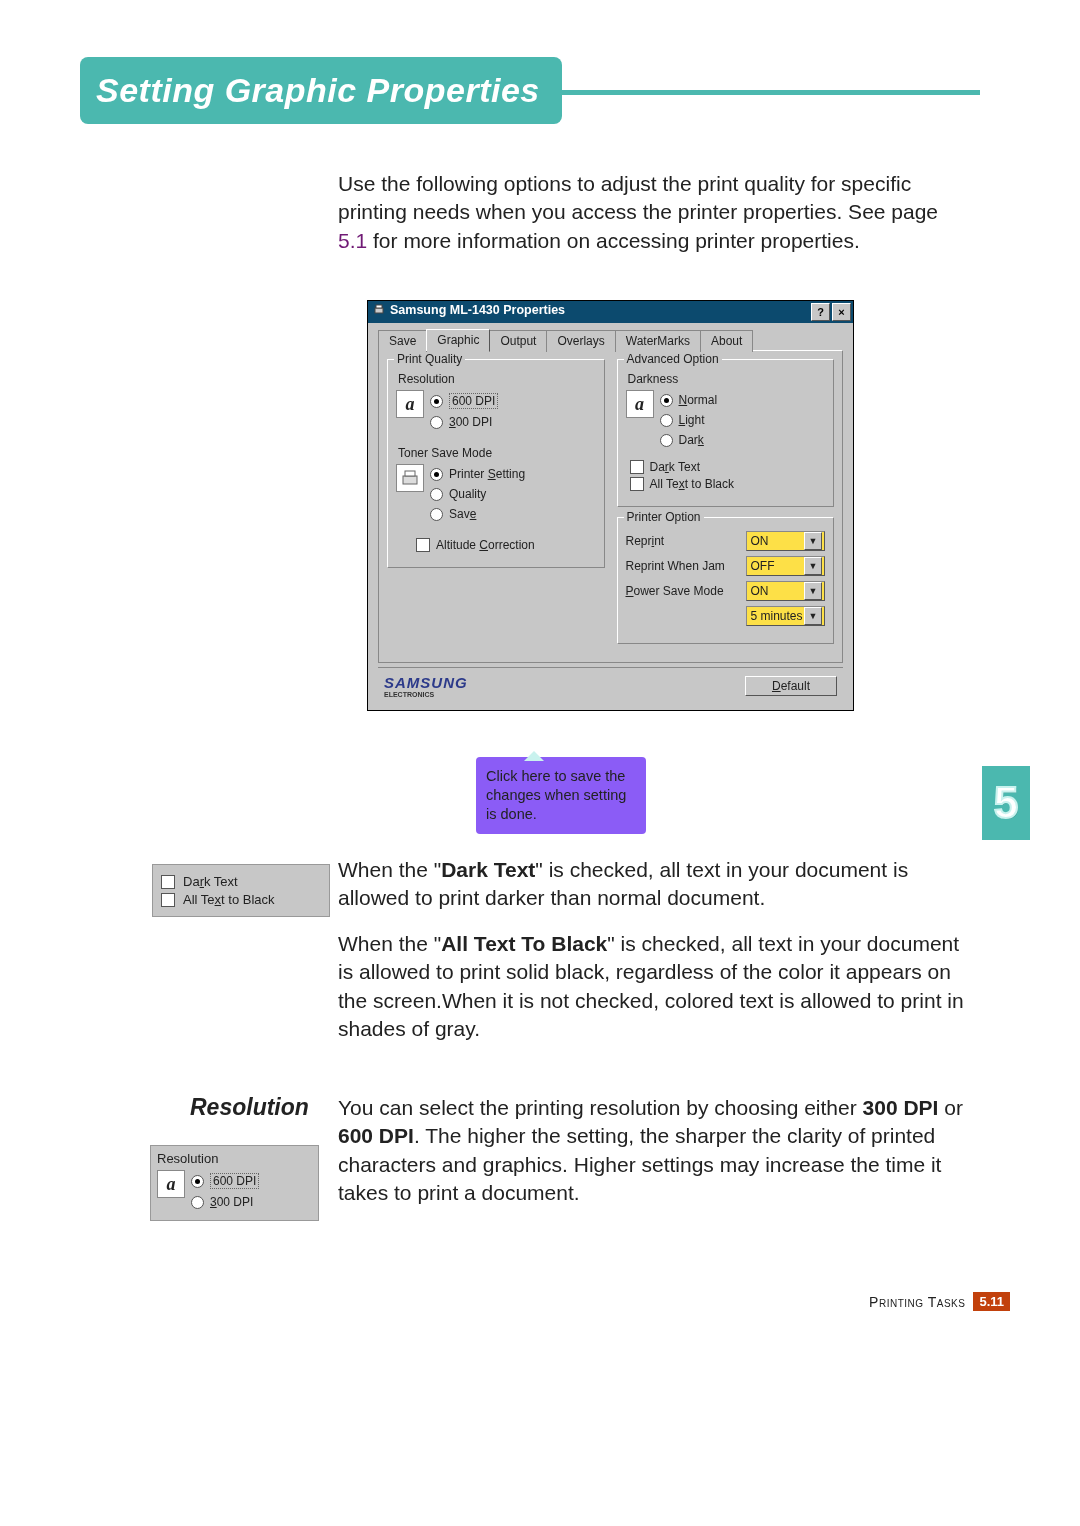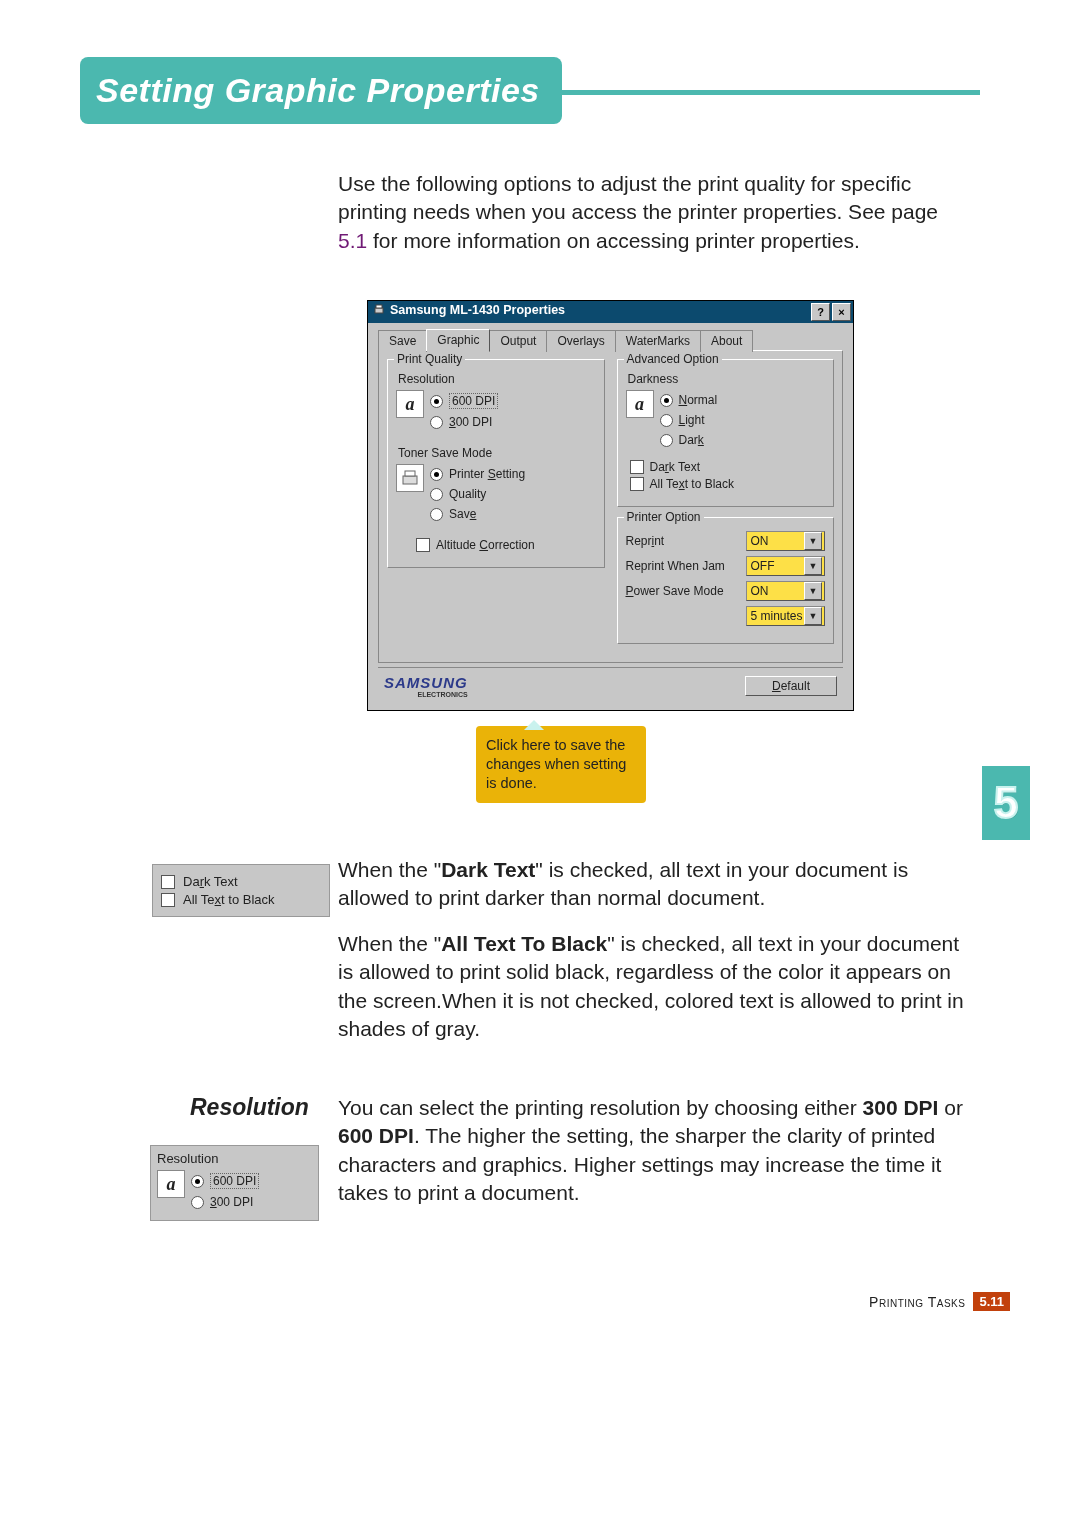--- a/index.html
+++ b/index.html
@@ -222,31 +222,31 @@
   .brand-row {
     display: flex; align-items: center; justify-content: space-between;
     padding: 6px 6px 2px 6px;
     border-top: 1px solid #888;
     margin-top: 4px;
   }
   .brand {
     font-family: Arial, sans-serif;
     font-weight: bold; font-style: italic;
     font-size: 15px; letter-spacing: 1px;
-    display: flex; flex-direction: column; align-items: flex-end;
+    display: flex; flex-direction: column; align-items: flex-start;
     color: #2c3a8a;
   }
   .brand small { font-size: 7px; font-style: normal; letter-spacing: 0; color: #333; }
 
   
   .callout {
     position: absolute;
-    left: 476px; top: 726px;
+    left: 476px; top: 757px;
     width: 150px;
-    background: #eab308;
+    background: #8b5cf6;
     border-radius: 4px;
     padding: 10px 10px;
     font-size: 14.5px;
     line-height: 1.3;
   }
   .callout::before {
     content: "";
     position: absolute;
     top: -16px; left: 48px;
     border: 10px solid transparent;

